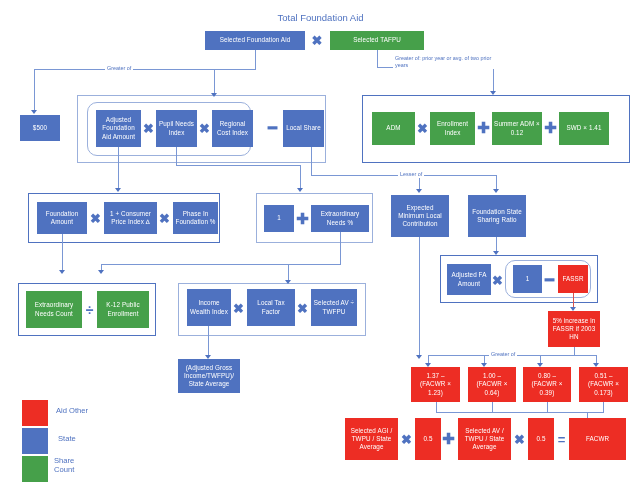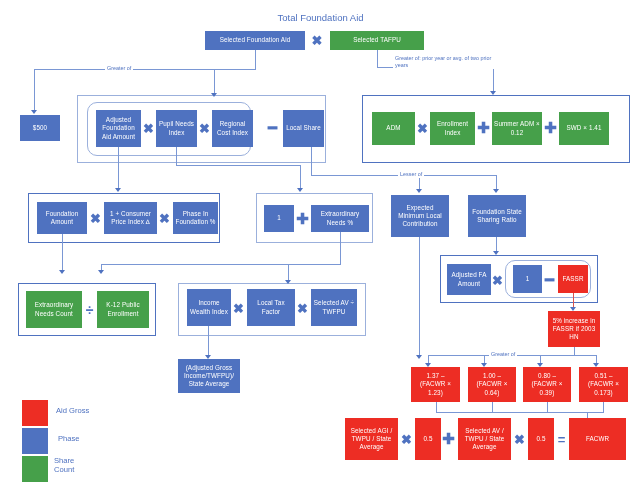--- a/index.html
+++ b/index.html
@@ -261,21 +261,21 @@
   <div class="op op-x" style="left:400px;top:429px;width:13px;height:20px;">✖</div>
   <div class="node red" style="left:415px;top:418px;width:26px;height:42px;">0.5</div>
   <div class="op op-plus" style="left:442px;top:429px;width:13px;height:20px;">✚</div>
   <div class="node red" style="left:458px;top:418px;width:53px;height:42px;">Selected AV / TWPU / State Average</div>
   <div class="op op-x" style="left:513px;top:429px;width:13px;height:20px;">✖</div>
   <div class="node red" style="left:528px;top:418px;width:26px;height:42px;">0.5</div>
   <div class="op op-eq" style="left:555px;top:429px;width:13px;height:20px;">=</div>
   <div class="node red" style="left:569px;top:418px;width:57px;height:42px;">FACWR</div>
 
   <div class="lg-sw" style="left:22px;top:400px;background:#ed2d24;"></div>
-  <div class="lg-tx" style="left:56px;top:407px;">Aid Gross</div>
+  <div class="lg-tx" style="left:56px;top:407px;">Aid Other</div>
 
   <div class="lg-sw" style="left:22px;top:428px;background:#4f72c0;"></div>
-  <div class="lg-tx" style="left:58px;top:435px;">Phase</div>
+  <div class="lg-tx" style="left:58px;top:435px;">State</div>
 
   <div class="lg-sw" style="left:22px;top:456px;background:#46a04a;"></div>
   <div class="lg-tx" style="left:54px;top:457px;width:40px;">Share Count</div>
 
 </div>
 
 </body></html>

